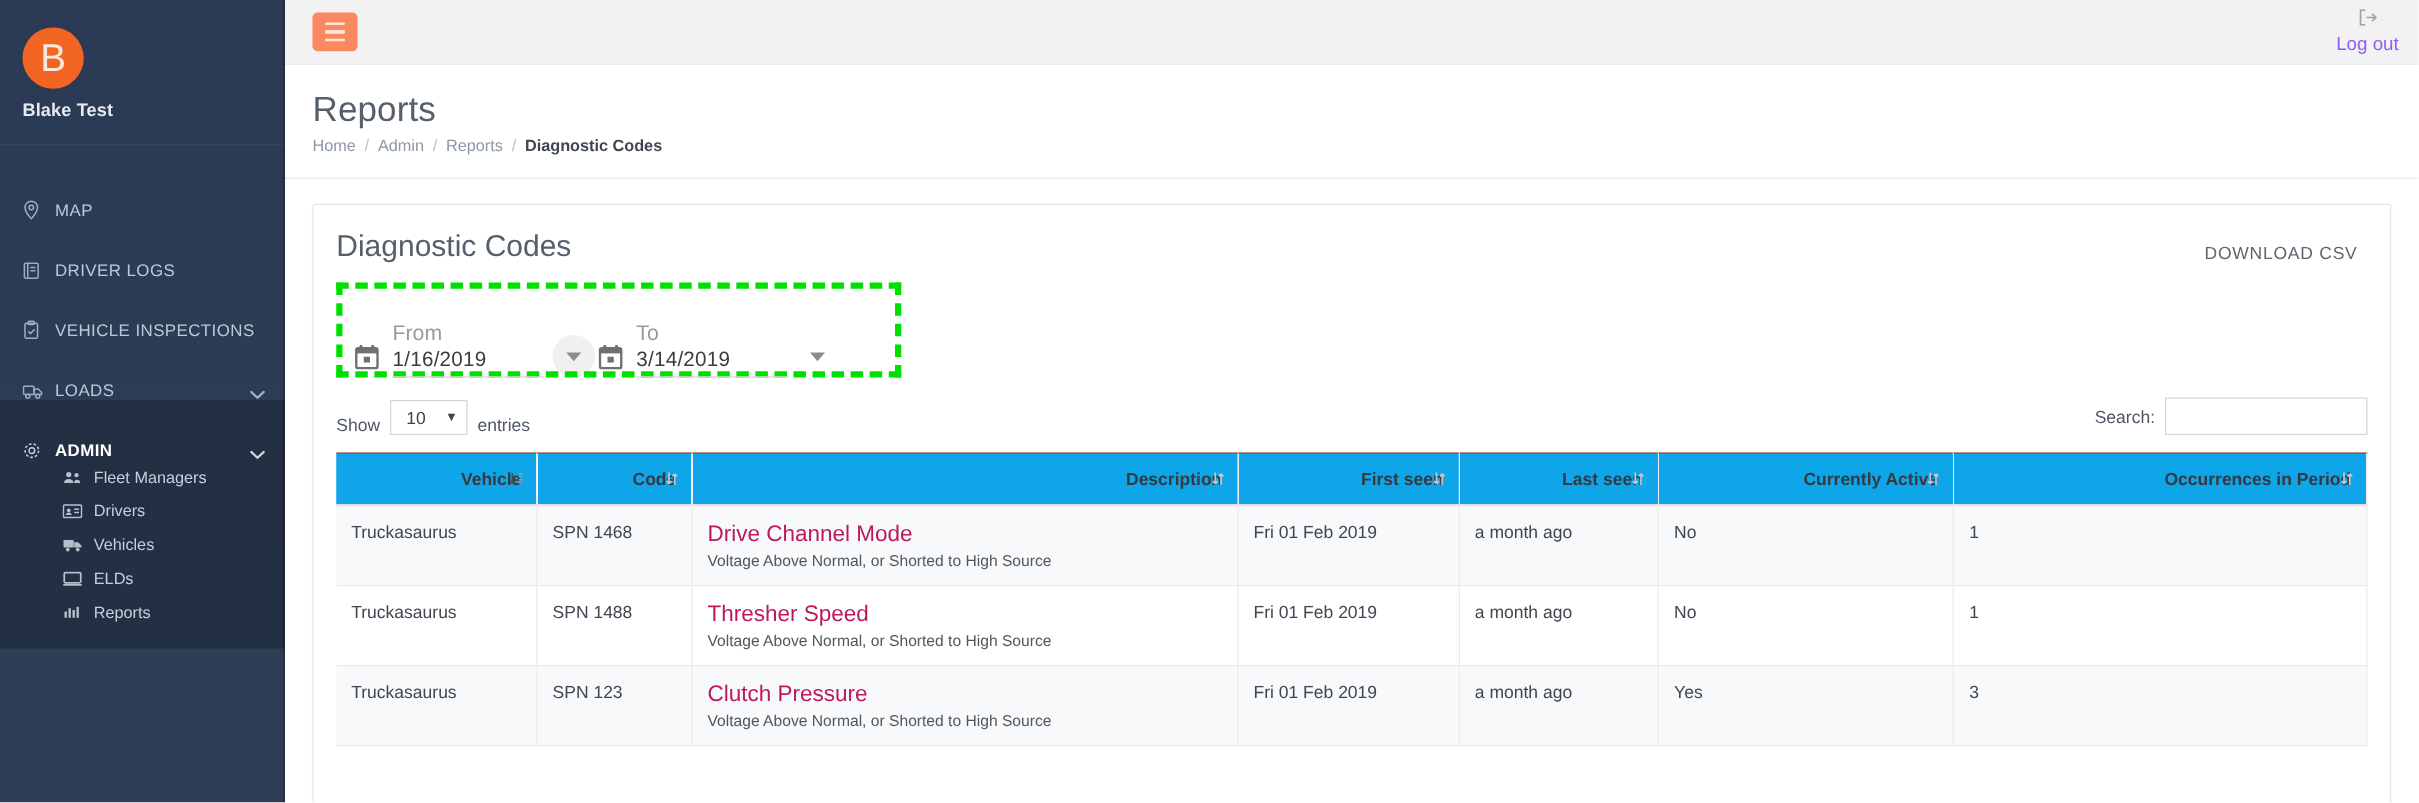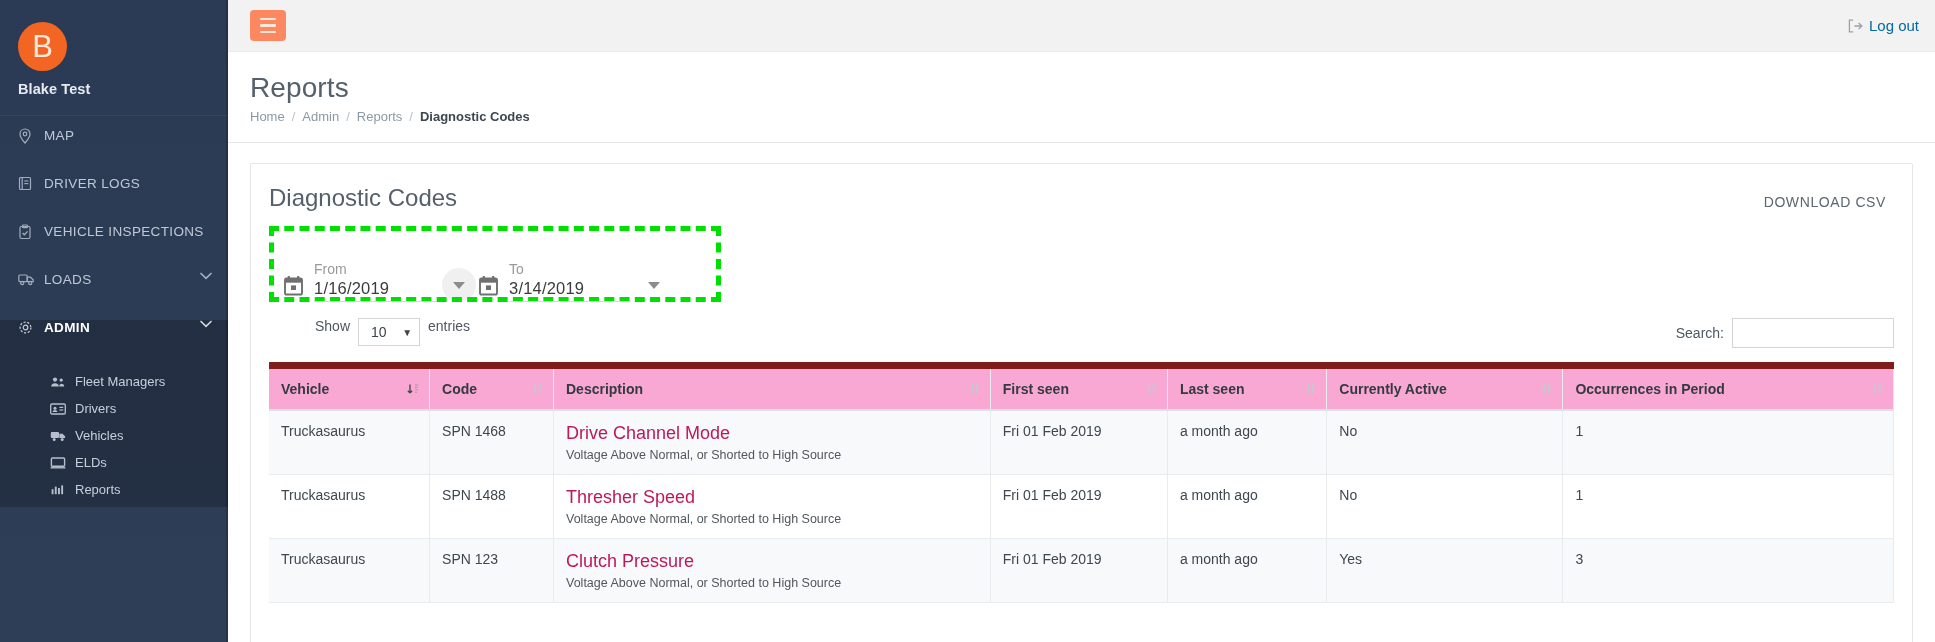--- a/index.html
+++ b/index.html
@@ -36,39 +36,39 @@
     font-weight: 400;
     letter-spacing: 0;
   }
   .profile-name {
     margin-top: 10px;
     font-size: 14.5px; font-weight: bold; color: #e7ebf1;
     letter-spacing: .1px;
   }
   .navlist { margin-top: 12px; }
   .nav-item {
-    display: flex; align-items: flex-start;
+    display: flex; align-items: flex-end;
     height: 48px;
     padding-left: 18px; padding-right: 16px;
     font-size: 13.5px;
     letter-spacing: .35px;
     color: #bfc8d6;
     cursor: pointer;
     position: relative;
   }
   .nav-item .ic {
     width: 20px; min-width:20px; margin-right: 6px;
     display:flex; align-items:center; justify-content:flex-start;
     opacity:.85;
   }
   .nav-item .lbl { white-space: nowrap; }
   .nav-item.active { background: rgba(0,0,0,0.22); color:#ffffff; }
   .nav-item.active .lbl { font-weight: bold; }
   .caret { margin-left:auto; opacity:.8; }
-  .sub-list { background: rgba(0,0,0,0.22); padding-bottom: 4px;}
+  .sub-list { background: rgba(0,0,0,0.22); padding-bottom: 16px;}
   .sub-item {
     display:flex; align-items:center;
     height: 27px;
     padding-left: 50px;
     font-size: 13px;
     color: #c6cfdc;
     cursor:pointer;
   }
   .sub-item .ic { width:18px; min-width:18px; margin-right:7px; display:flex; align-items:center; opacity:.9;}
   svg { display:block; }
@@ -85,21 +85,21 @@
     width: 36px; height: 31px; border-radius: 4px;
     background: #fc8862;
     display:flex; align-items:center; justify-content:center;
     flex-direction: column; gap:4px;
     cursor:pointer;
   }
   .hamburger span { display:block; width:16px; height:2.5px; background:#ffe6da; border-radius:1px;}
   .logout {
     margin-left:auto;
     display:flex; align-items:center; gap:6px;
-    color:#0369a1; font-size:15px; cursor:pointer;
+    color:#8b5cf6; font-size:15px; cursor:pointer;flex-direction:column;
   }
 
   .page-head { padding: 20px 0 0 22px; }
   .page-title {
     font-size: 28px; font-weight: 400; color:#55606b;
     letter-spacing: .1px;
   }
   .breadcrumb {
     margin-top: 5px;
     font-size: 13px; color:#8c98a4;
@@ -148,21 +148,21 @@
   .daterow { display:flex; align-items:flex-end; padding: 14px 0 0 14px; height:76px;}
   .dfield { display:flex; align-items:flex-end; }
   .cal-ic { margin-right: 10px; margin-bottom: 5px; cursor:pointer;}
   .dinput {
     border-bottom: 1px solid #d6d6d6;
     padding-bottom: 3px;
     position:relative;
     width:122px;
   }
   .dinput .dlabel {
-    font-size:14px; color:#9a9a9a; display:block; margin-bottom:2px;
+    font-size:17px; color:#9a9a9a; display:block; margin-bottom:2px;
   }
   .dinput .dval {
     font-size:16.5px; color:#3c3c3c; letter-spacing:.2px;
   }
   .drop-btn {
     width:34px; height:34px; border-radius:50%;
     background:#f0f0f0;
     display:flex; align-items:center; justify-content:center;
     margin: 0 2px 0 6px;
     cursor:pointer;
@@ -170,50 +170,50 @@
   .drop-plain {
     width:34px; height:34px;
     display:flex; align-items:center; justify-content:center;
     margin: 0 2px 0 6px;
     cursor:pointer;
   }
   .tri { width:0;height:0;border-left:6px solid transparent;border-right:6px solid transparent;border-top:7px solid #8c8c8c;}
 
   
   .controls {
-    display:flex; align-items:flex-start;
+    display:flex; align-items:flex-end;
     margin-top: 16px;
-    font-size:14px; color:#4e5763;margin-left:46px;
+    font-size:14px; color:#4e5763;
   }
   .show-sel {
     margin: 0 8px;
     border:1px solid #d5d5d5; background:#fff;
     height: 28px; width: 62px;
     display:flex; align-items:center; justify-content:space-between;
     padding: 0 7px 0 12px;
     font-size:14px; color:#3b434d; cursor:pointer;
   }
   .show-sel .cv { font-size:10px; color:#444; }
   .search-wrap { margin-left:auto; display:flex; align-items:center; gap:8px; }
   .search-input {
     width:162px; height:30px; border:1px solid #d5d5d5; background:#fff;
     font-family:"Liberation Sans", sans-serif; font-size:14px;
     padding: 0 6px; color:#333;
   }
 
   
   table { border-collapse: collapse; width:100%; margin-top: 14px; table-layout: fixed;}
   thead th {
-    text-align:left;
+    text-align:right;
     font-size:14px; color:#343a40; font-weight:bold;
     padding: 12px 12px 12px 12px;
-    border-top:7px solid #7f1d1d;
+    border-top:1px solid #7f1d1d;
     border-bottom: 2px solid #dee2e6;
     border-right:1px solid #e9ecef;
-    background:#f9a8d4;
+    background:#0ea5e9;
     white-space:nowrap;
     position:relative;
     cursor:pointer;
   }
   thead th:last-child { border-right: 1px solid #e9ecef;}
   thead th .sorter { position:absolute; right:10px; top:50%; transform:translateY(-50%); }
   tbody td {
     font-size:14px; color:#3f4650;
     padding: 12px 12px;
     border-bottom:1px solid #e9ecef;

